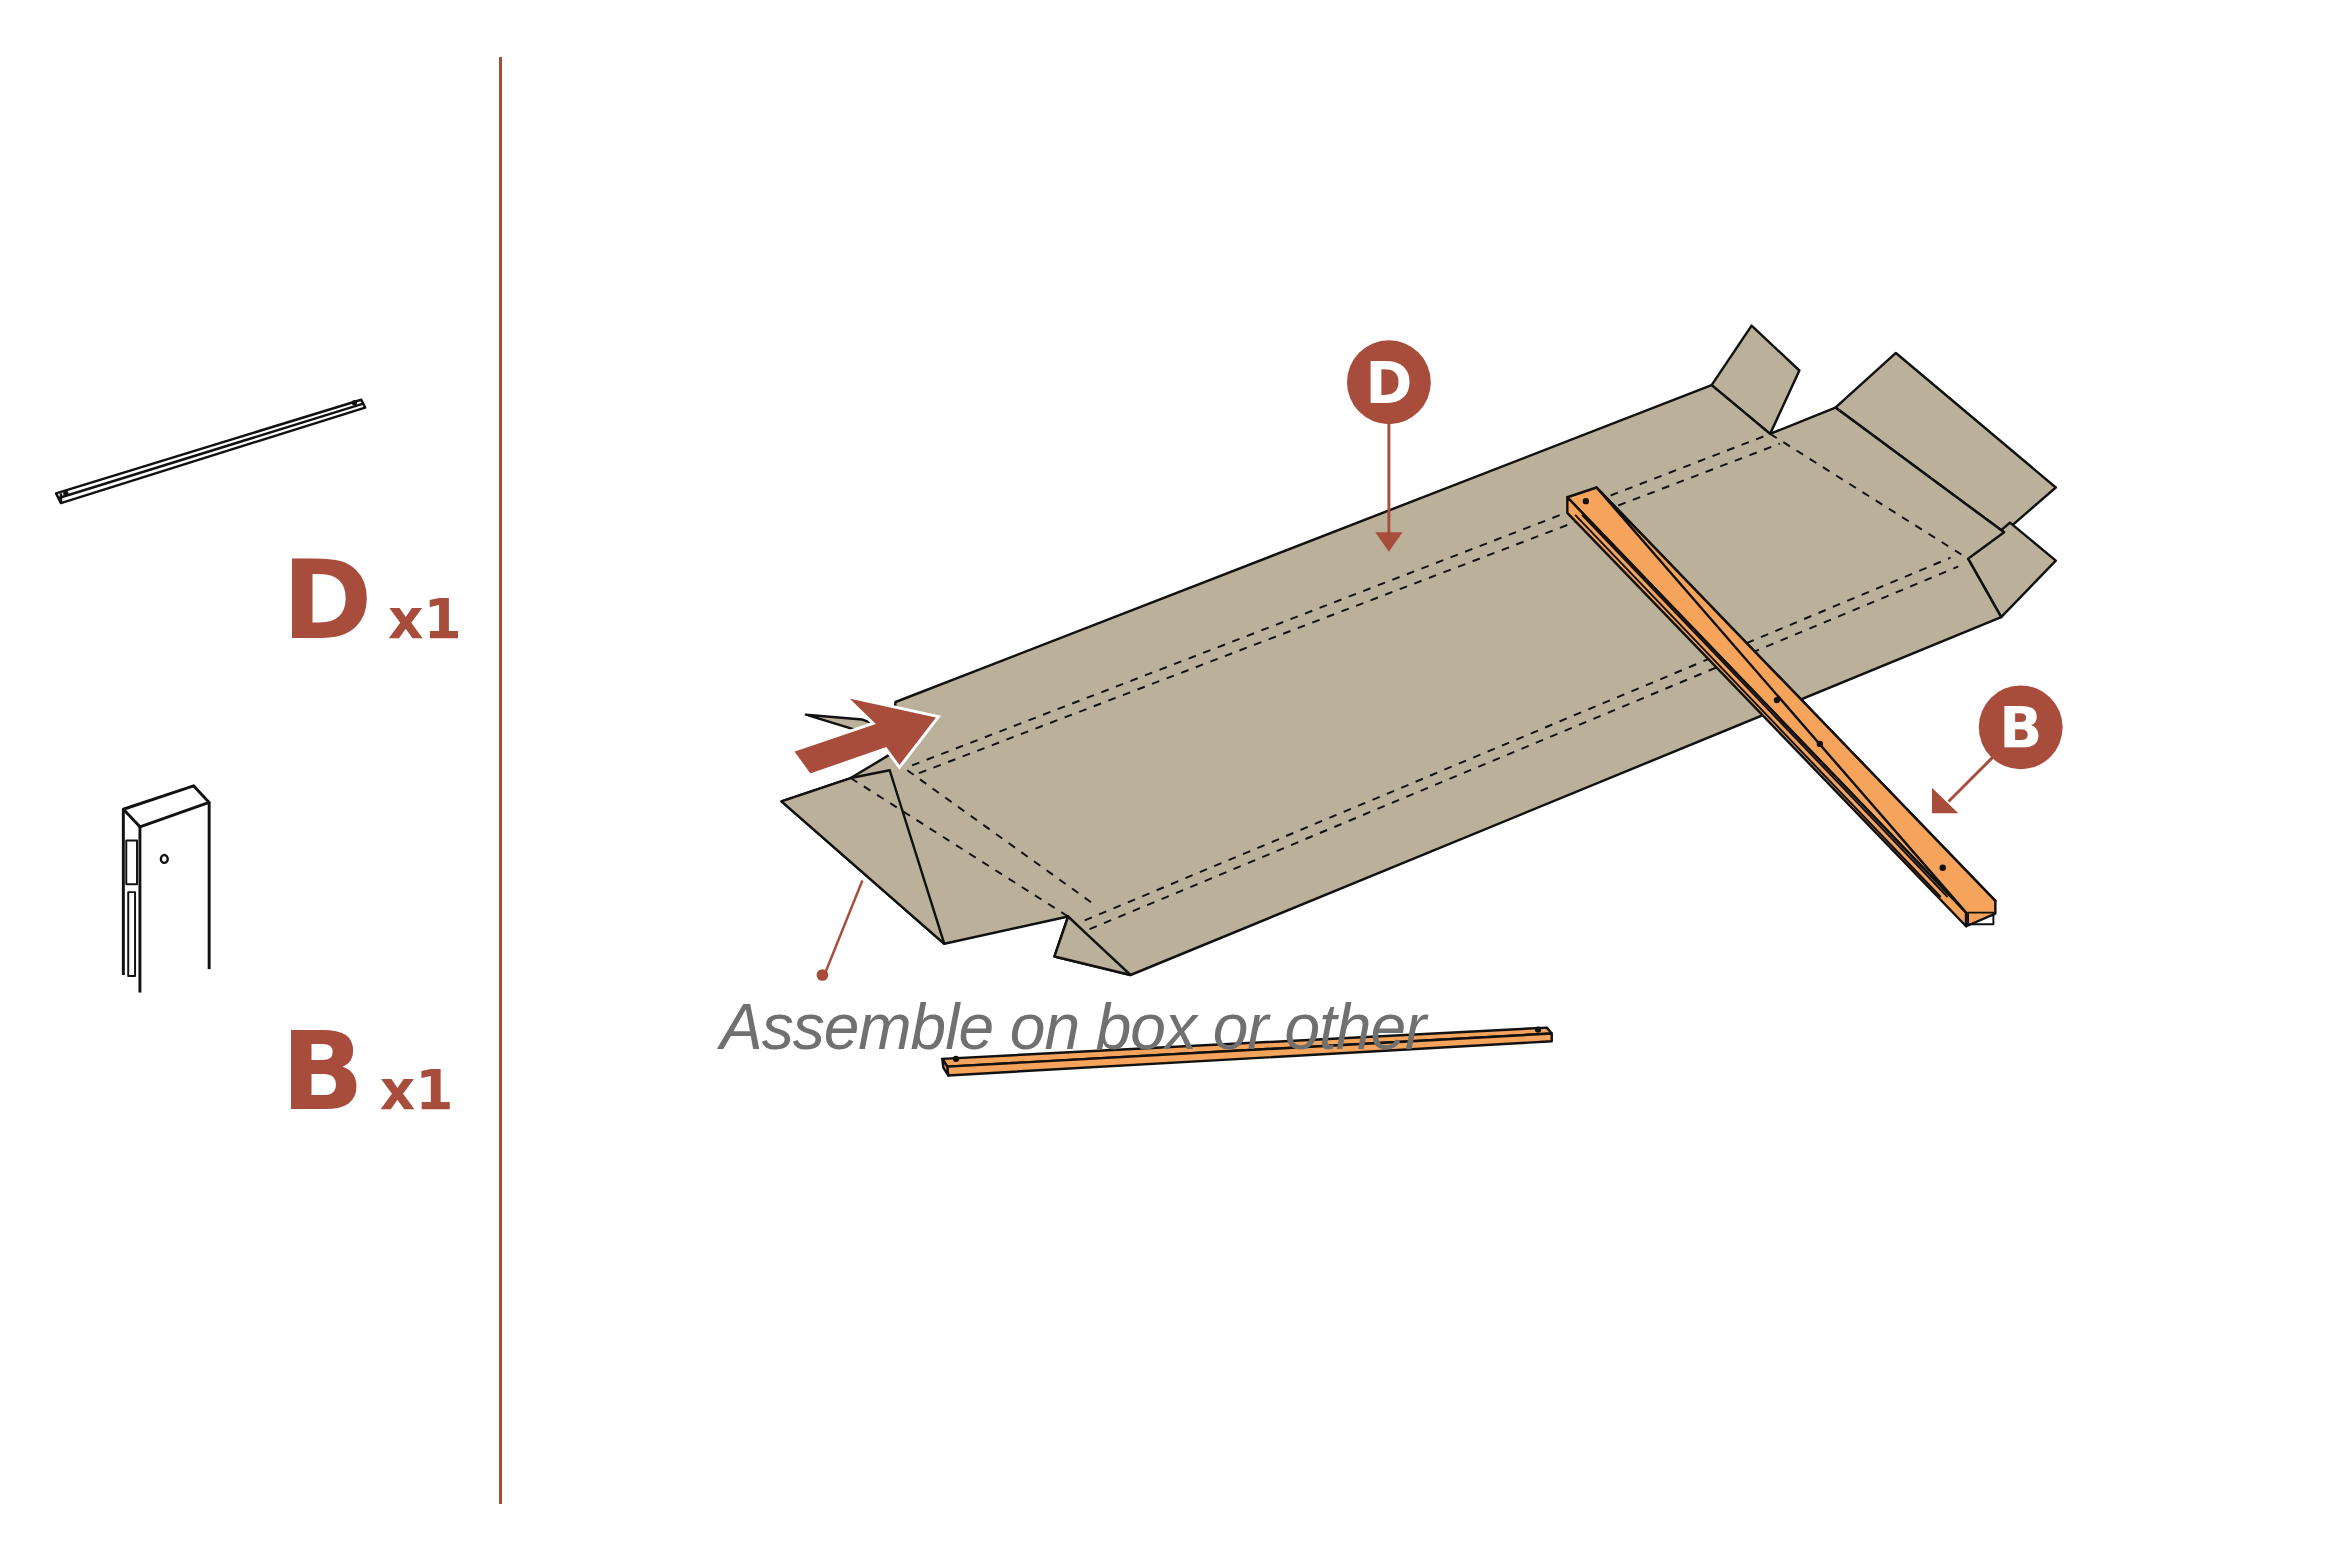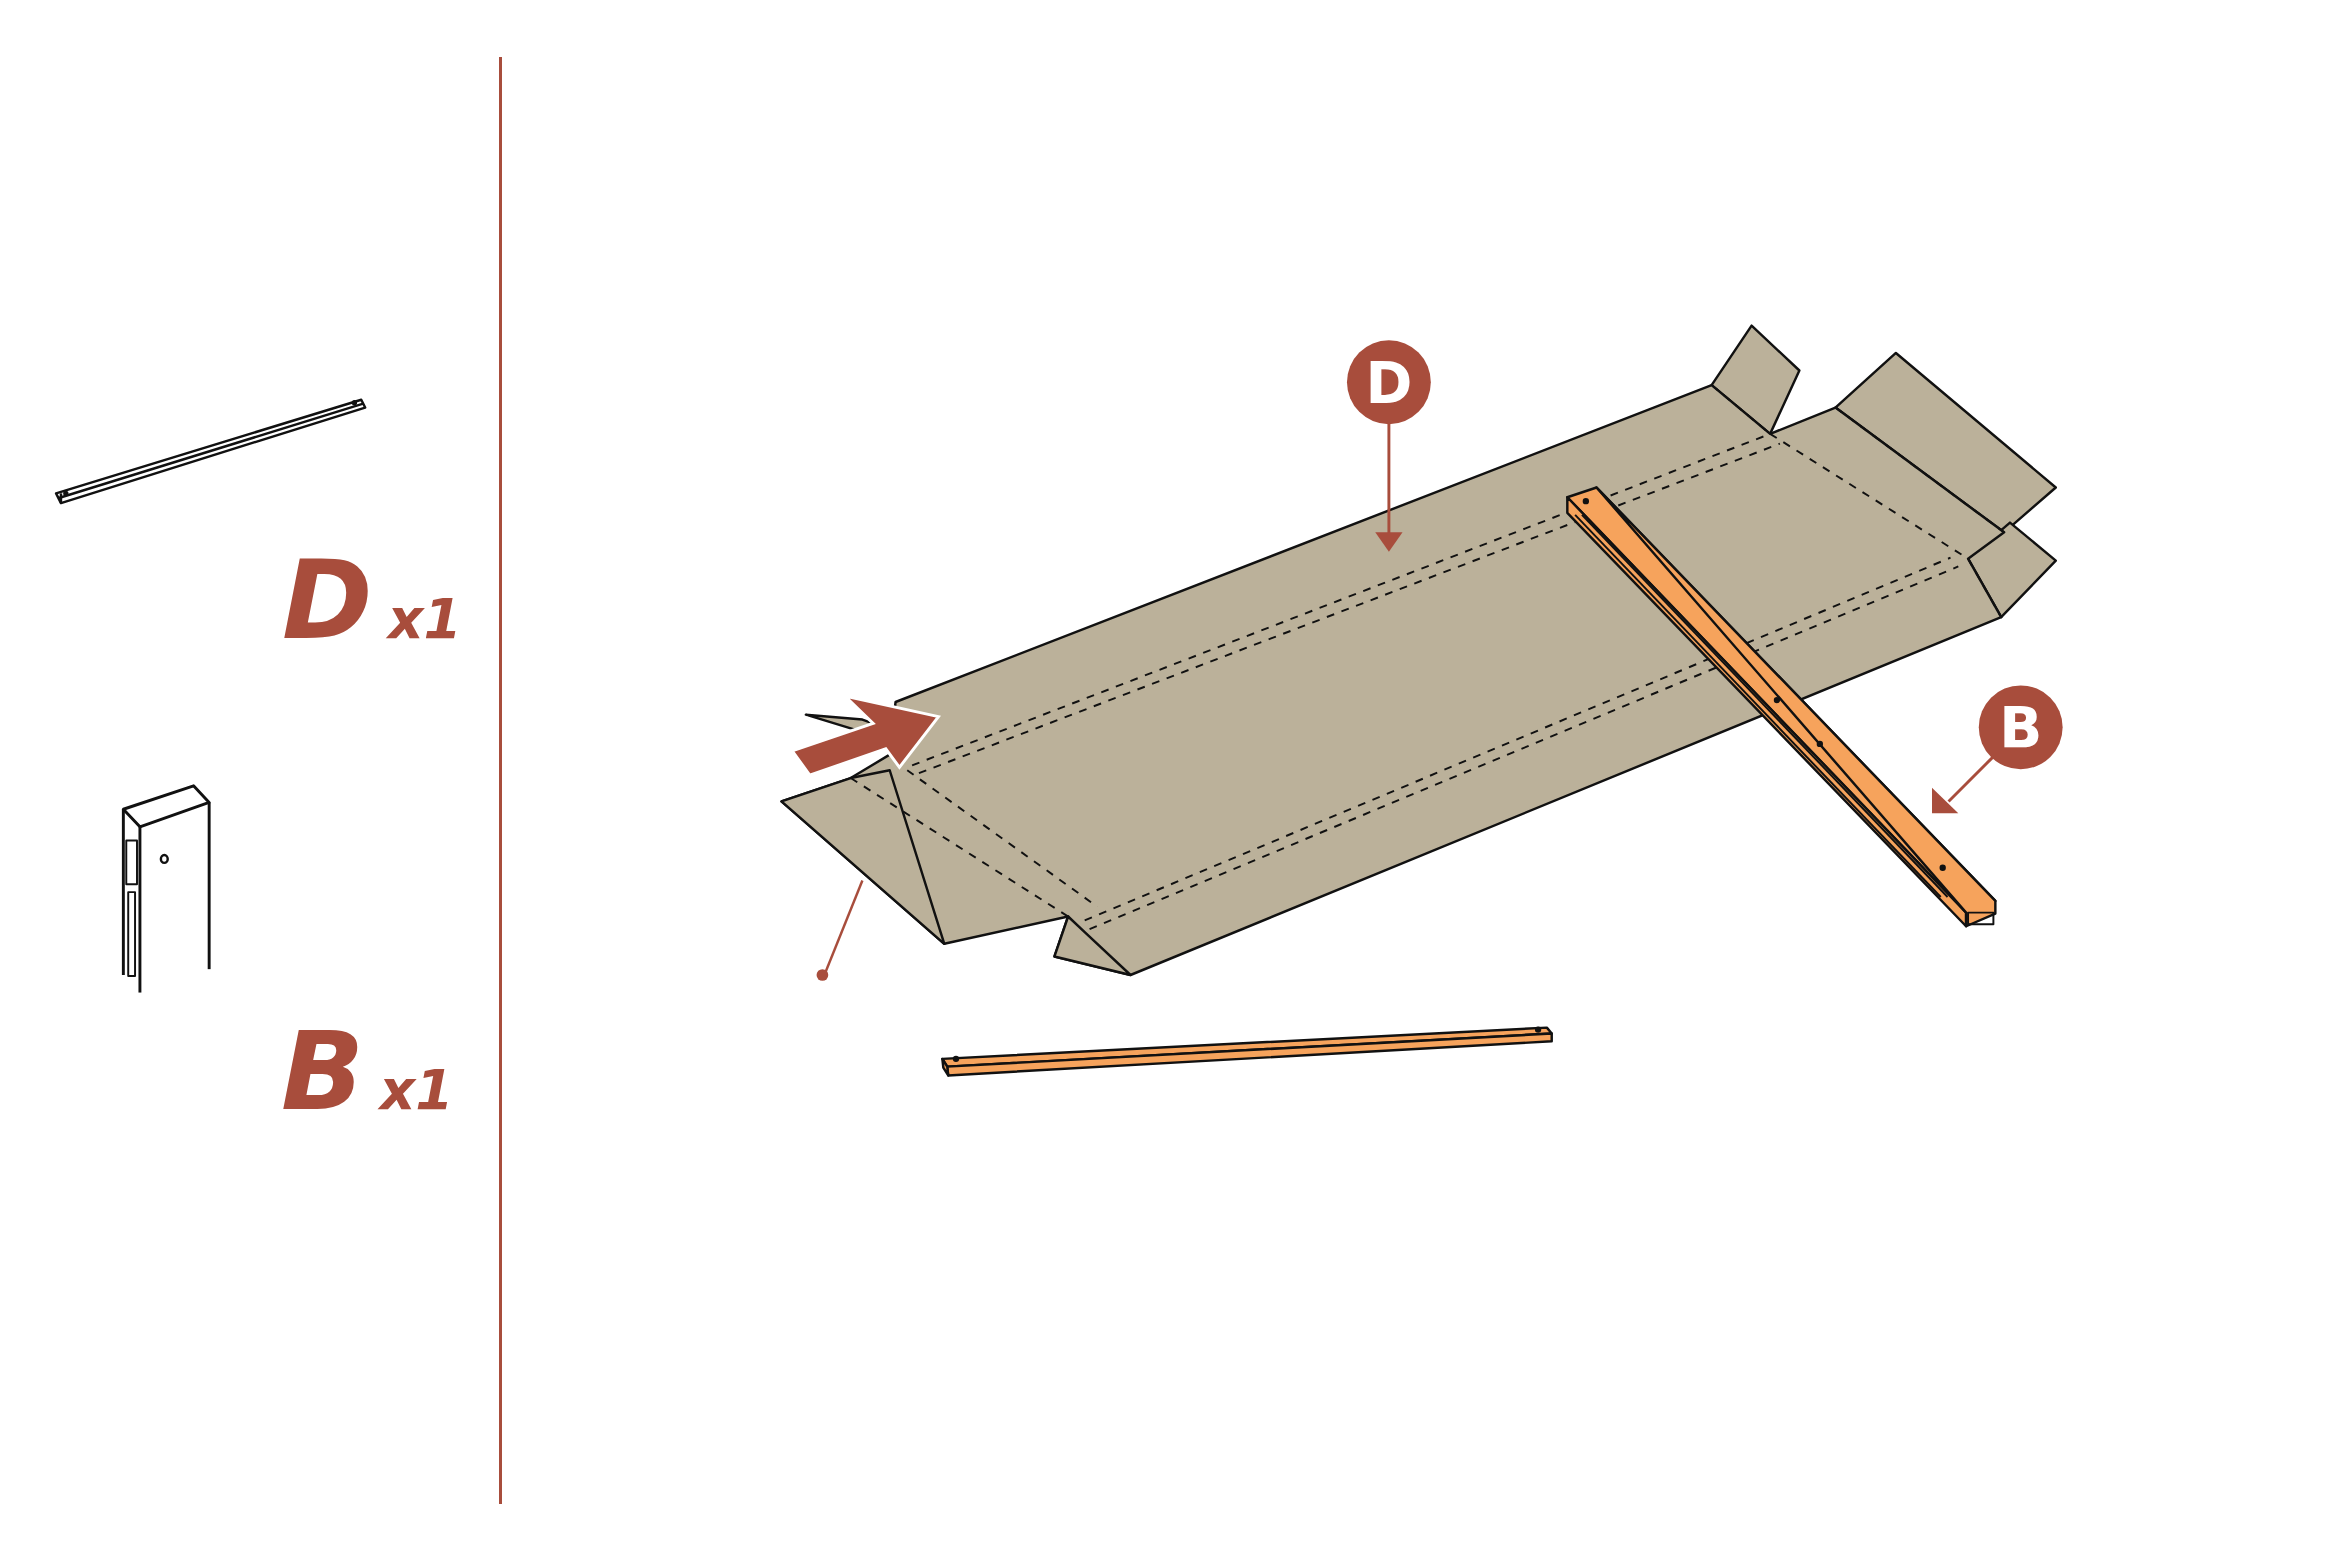--- a/index.html
+++ b/index.html
@@ -1,18 +1,18 @@
 <!DOCTYPE html>
 <html><head>
 <meta charset="utf-8">
 <style>
   html, body { margin: 0; padding: 0; background: #ffffff; }
   body { width: 2341px; height: 1560px; position: relative; overflow: hidden; font-family: "Liberation Sans", sans-serif; }
   .divider { position: absolute; left: 499px; top: 57px; width: 2.9px; height: 1447px; background: #a84d3c; }
-  .part-label { position: absolute; color: #a84d3c; font-family: "DejaVu Sans", sans-serif; font-weight: bold; white-space: nowrap; line-height: 1; font-style: italic; }
+  .part-label { position: absolute; color: #a84d3c; font-family: "DejaVu Sans", sans-serif; font-weight: bold; white-space: nowrap; line-height: 1; }
   .part-letter { font-size: 109px; letter-spacing: -2px; }
   .part-qty { font-size: 55px; margin-left: 17.6px; }
   .note { position: absolute; left: 720px; top: 985px; width: 878px; color: #707070; font-family: "Liberation Sans", sans-serif; font-style: italic; font-size: 64px; line-height: 84px; letter-spacing: -1px; }
   svg.canvas { position: absolute; left: 0; top: 0; }
   .callout-letter { font-family: "DejaVu Sans", sans-serif; font-weight: bold; fill: #ffffff; font-size: 58px; }
 </style>
 </head>
 <body>
 
 <div class="divider"></div>
@@ -125,14 +125,15 @@
 </svg>
 
 <div class="part-label" style="left:282px; top:546px;">
   <span class="part-letter">D</span><span class="part-qty">x1</span>
 </div>
 <div class="part-label" style="left:281px; top:1017px;">
   <span class="part-letter">B</span><span class="part-qty">x1</span>
 </div>
 
 <div class="note">
+  <div>Assemble on box or other</div>
 </div>
 
 
 </body></html>

